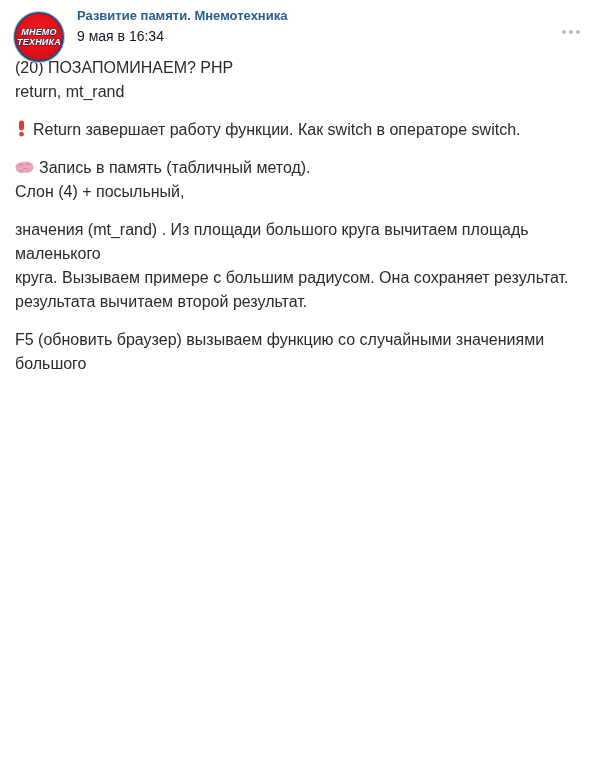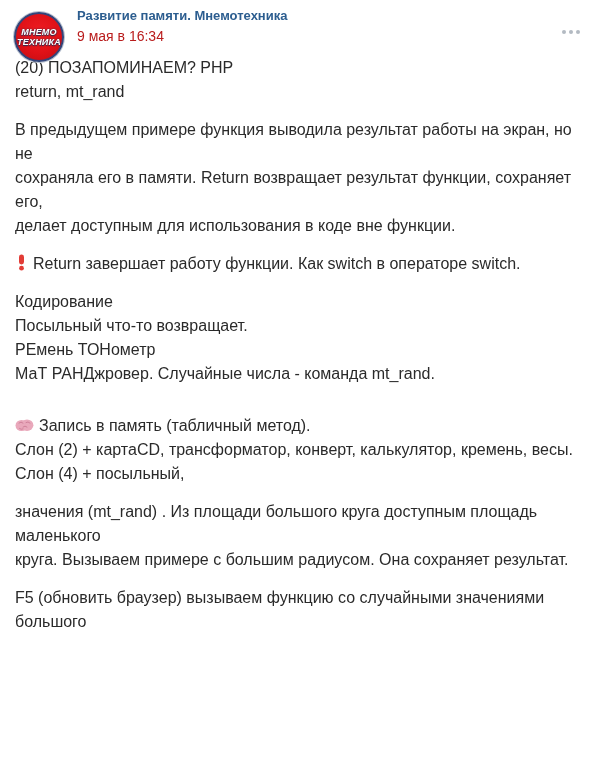--- a/index.html
+++ b/index.html
@@ -27,21 +27,21 @@
     font-size:9px; line-height:10px; letter-spacing:.2px;
     text-shadow:0 1px 1px #232f55, 0 0 2px #232f55;
     white-space:nowrap;
   }
   .head-texts { margin-left:62px; padding-top:2px; }
   .group-name {
     color:#2c5d8f; font-weight:bold; font-size:13px; line-height:19px;
     cursor:pointer; display:inline-block;
   }
   .timestamp {
-    color:#b91c1c; font-size:14px; line-height:18px; margin-top:2px;
+    color:#0f172a; font-size:14px; line-height:18px; margin-top:2px;
     cursor:pointer; display:inline-block;
   }
   .menu-btn {
     position:absolute; right:18px; top:26px;
     display:flex; gap:3px; padding:4px; cursor:pointer;
   }
   .menu-btn .dot { width:4px; height:4px; border-radius:50%; background:#b3bac2; }
 
   
   .post-text { padding:0 15px; margin-top:0; }
@@ -76,57 +76,46 @@
     </div>
   </div>
 
   <div class="post-text">
 
     <div class="para">
       <div class="line">(20) ПОЗАПОМИНАЕМ? PHP</div>
       <div class="line">return, mt_rand</div>
     </div>
 
-    <div class="para">
-      <div class="line">В предыдущем примере функция выводила результат работы на экран, но не</div>
-      <div class="line">сохраняла его в памяти. Return возвращает результат функции, сохраняет его,</div>
-      <div class="line">делает доступным для использования в коде вне функции.</div>
-    </div>
 
     <div class="para">
       <div class="line">
         <span class="emoji"><svg class="excl-svg" width="13" height="17" viewBox="0 0 13 17">
               <rect x="4" y="0.5" width="5" height="10" rx="2.4" fill="#e23c36"></rect>
               <circle cx="6.5" cy="14.2" r="2.4" fill="#e23c36"></circle>
             </svg></span><span>Return завершает работу функции. Как switch в операторе switch.</span>
       </div>
     </div>
 
-    <div class="para gap-large">
-      <div class="line">Кодирование</div>
-      <div class="line">Посыльный что-то возвращает.</div>
-      <div class="line">РЕмень ТОНометр</div>
-      <div class="line">МаТ РАНДжровер. Случайные числа - команда mt_rand.</div>
-    </div>
 
     <div class="para">
       <div class="line">
         <span class="emoji"><svg class="brain-svg" width="19" height="15" viewBox="0 0 19 15">
               <ellipse cx="6.5" cy="7.5" rx="6" ry="5.6" fill="#e9a8bb"></ellipse>
               <ellipse cx="12" cy="7.2" rx="6.4" ry="5.8" fill="#e9a8bb"></ellipse>
               <path d="M4 5 q2 -2 4 0 M8 9 q2 -2 4 0 M11 4.5 q2 -1.5 4 .5 M4.5 10.5 q1.5 1.5 3.5 .5" stroke="#cf8099" stroke-width="1" fill="none" stroke-linecap="round"></path>
             </svg></span><span>Запись в память (табличный метод).</span>
       </div>
-      <div class="line">Слон (2) + картаCD, трансформатор, конверт, калькулятор, кремень, весы.</div>
       <div class="line">Слон (4) + посыльный,</div>
     </div>
 
     <div class="para">
-      <div class="line">значения (mt_rand) . Из площади большого круга доступным площадь маленького</div>
+      <div class="line">значения (mt_rand) . Из площади большого круга вычитаем площадь маленького</div>
       <div class="line">круга. Вызываем примере с большим радиусом. Она сохраняет результат.</div>
+      <div class="line">результата вычитаем второй результат.</div>
     </div>
 
     <div class="para">
       <div class="line">F5 (обновить браузер) вызываем функцию со случайными значениями большого</div>
 
     </div>
 
   </div>
 </div>
 

